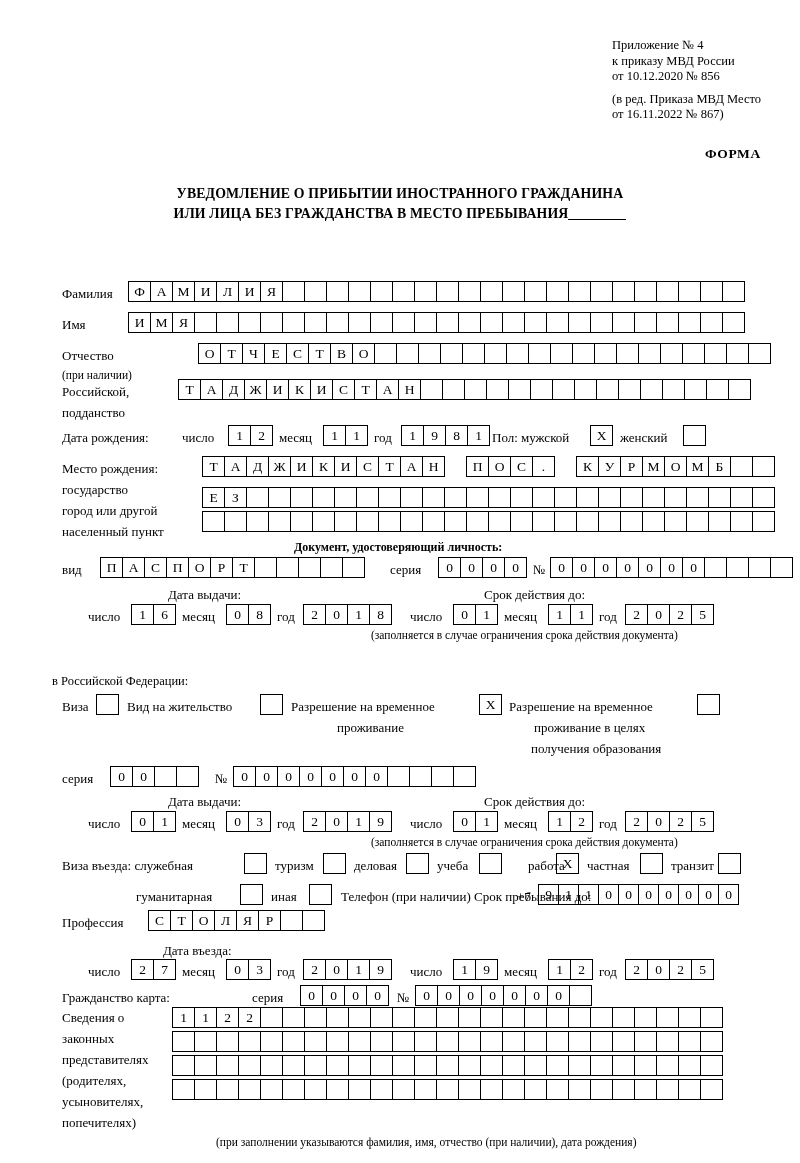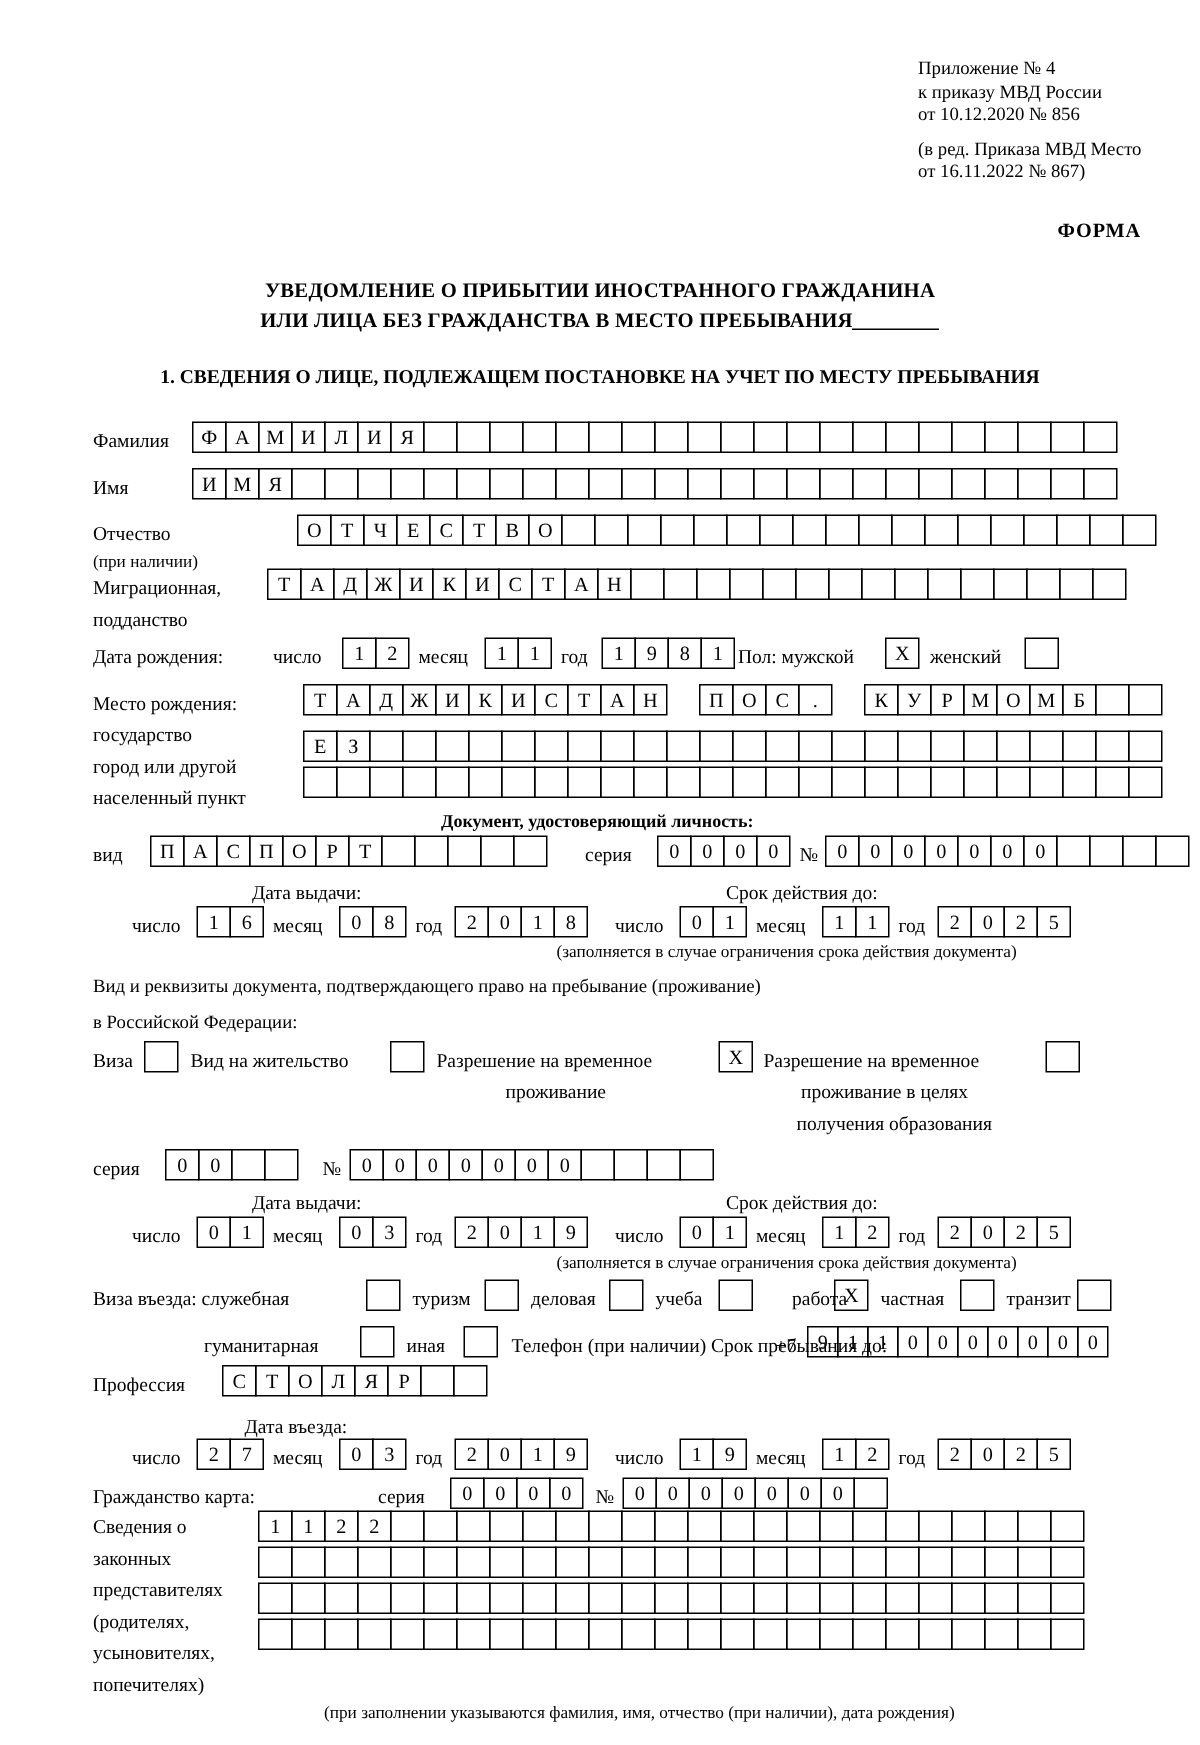--- a/index.html
+++ b/index.html
@@ -110,21 +110,20 @@
     <div>(в ред. Приказа МВД Место</div>
     <div>от 16.11.2022 № 867)</div>
   </div>
   <div class="forma">ФОРМА</div>
 
   <div class="title">
     <span>УВЕДОМЛЕНИЕ О ПРИБЫТИИ ИНОСТРАННОГО ГРАЖДАНИНА</span><br>
     <span>ИЛИ ЛИЦА БЕЗ ГРАЖДАНСТВА В МЕСТО ПРЕБЫВАНИЯ</span><span class="ul"></span>
   </div>
 
-  <div class="section1">1. СВЕДЕНИЯ О ЛИЦЕ, ПОДЛЕЖАЩЕМ ПОСТАНОВКЕ НА УЧЕТ ПО МЕСТУ ПРЕБЫВАНИЯ</div>
 
   <div class="lbl" style="left:62px; top:286px;">Фамилия</div>
   <div class="cells" id="surname-cells" style="left:128px; top:281px;">
       <div class="cell">Ф</div>
       <div class="cell">А</div>
       <div class="cell">М</div>
       <div class="cell">И</div>
       <div class="cell">Л</div>
       <div class="cell">И</div>
       <div class="cell">Я</div>
@@ -207,21 +206,21 @@
       <div class="cell"></div>
       <div class="cell"></div>
       <div class="cell"></div>
       <div class="cell"></div>
       <div class="cell"></div>
       <div class="cell"></div>
       <div class="cell"></div>
       <div class="cell"></div>
     </div>
 
-  <div class="lbl" style="left:62px; top:384px;">Миграционная,</div>
+  <div class="lbl" style="left:62px; top:384px;">Российской,</div>
   <div class="lbl" style="left:62px; top:405px;">подданство</div>
   <div class="cells" id="citizenship-cells" style="left:178px; top:379px;">
       <div class="cell">Т</div>
       <div class="cell">А</div>
       <div class="cell">Д</div>
       <div class="cell">Ж</div>
       <div class="cell">И</div>
       <div class="cell">К</div>
       <div class="cell">И</div>
       <div class="cell">С</div>
@@ -429,22 +428,21 @@
   <div class="lbl" style="left:599px; top:609px;">год</div>
   <div class="cells" id="doc-valid-year" style="left:625px; top:604px;">
       <div class="cell">2</div>
       <div class="cell">0</div>
       <div class="cell">2</div>
       <div class="cell">5</div>
     </div>
 
   <div class="note" style="left:371px; top:629px;">(заполняется в случае ограничения срока действия документа)</div>
 
-  <div class="lbl" style="left:62px; top:650px; font-size:12.5px;">Вид и реквизиты документа, подтверждающего право на пребывание (проживание)</div>
-  <div class="lbl" style="left:62px; top:674px; font-size:12.5px;">в Российской Федерации:</div>
+  <div class="lbl" style="left:52px; top:674px; font-size:12.5px;">в Российской Федерации:</div>
 
   <div class="lbl" style="left:62px; top:699px;">Виза</div>
   <div class="box" style="left:96px; top:694px;"></div>
   <div class="lbl" style="left:127px; top:699px;">Вид на жительство</div>
   <div class="box" style="left:260px; top:694px;"></div>
   <div class="lbl" style="left:291px; top:699px;">Разрешение на временное</div>
   <div class="lbl" style="left:337px; top:720px;">проживание</div>
   <div class="box" style="left:479px; top:694px;">X</div>
   <div class="lbl" style="left:509px; top:699px;">Разрешение на временное</div>
   <div class="lbl" style="left:534px; top:720px;">проживание в целях</div>

